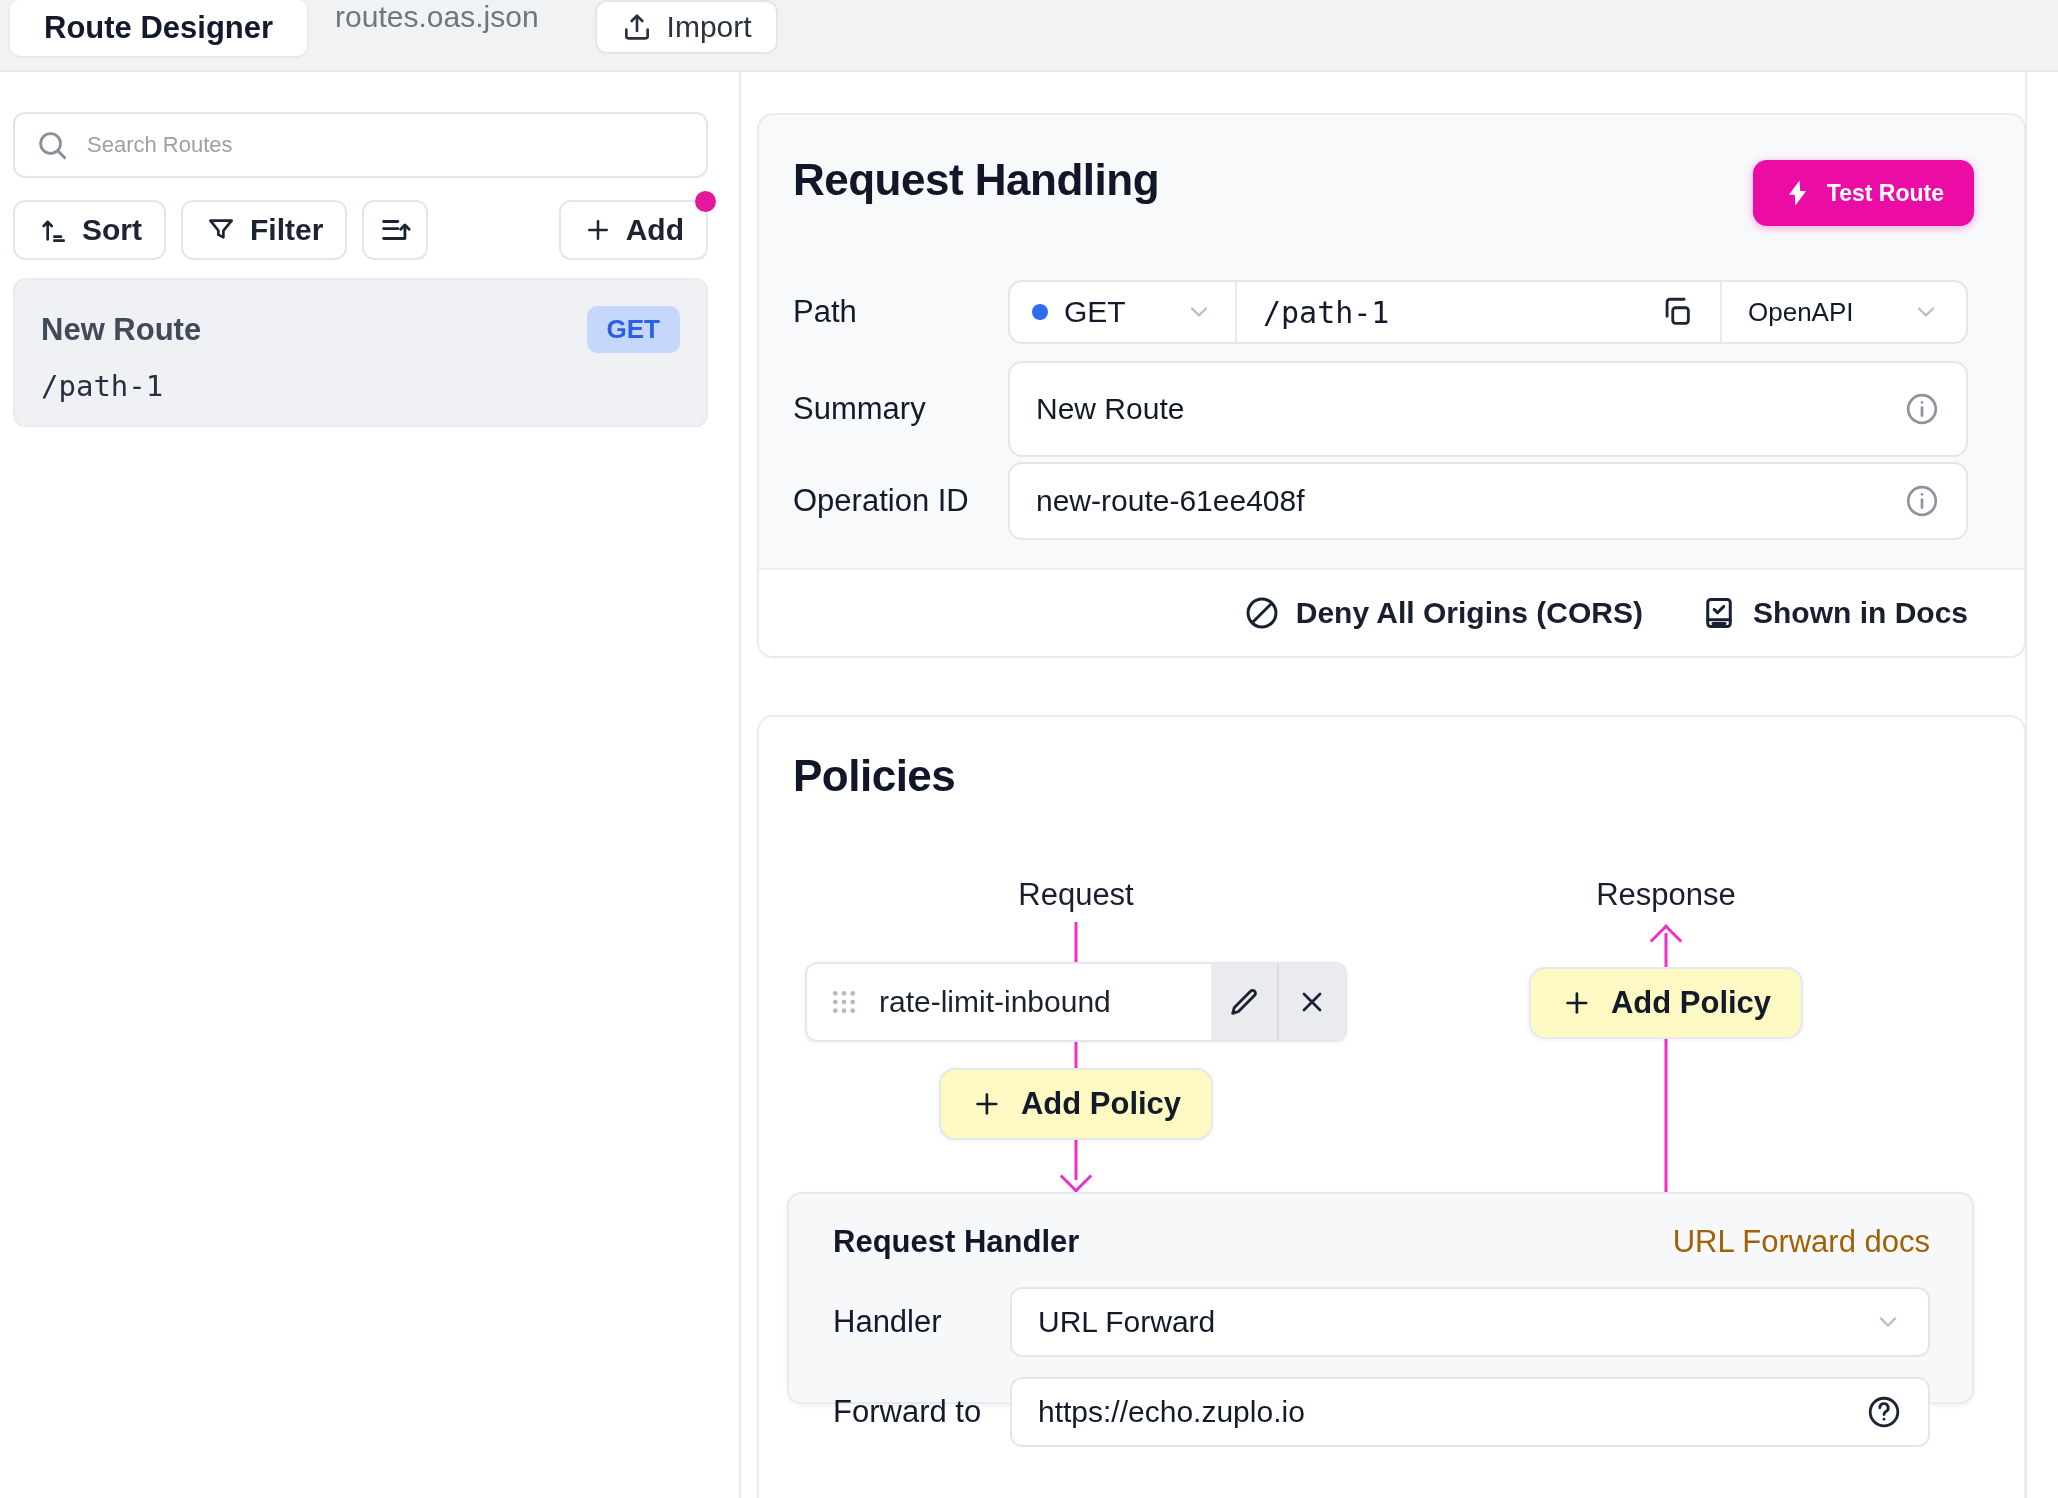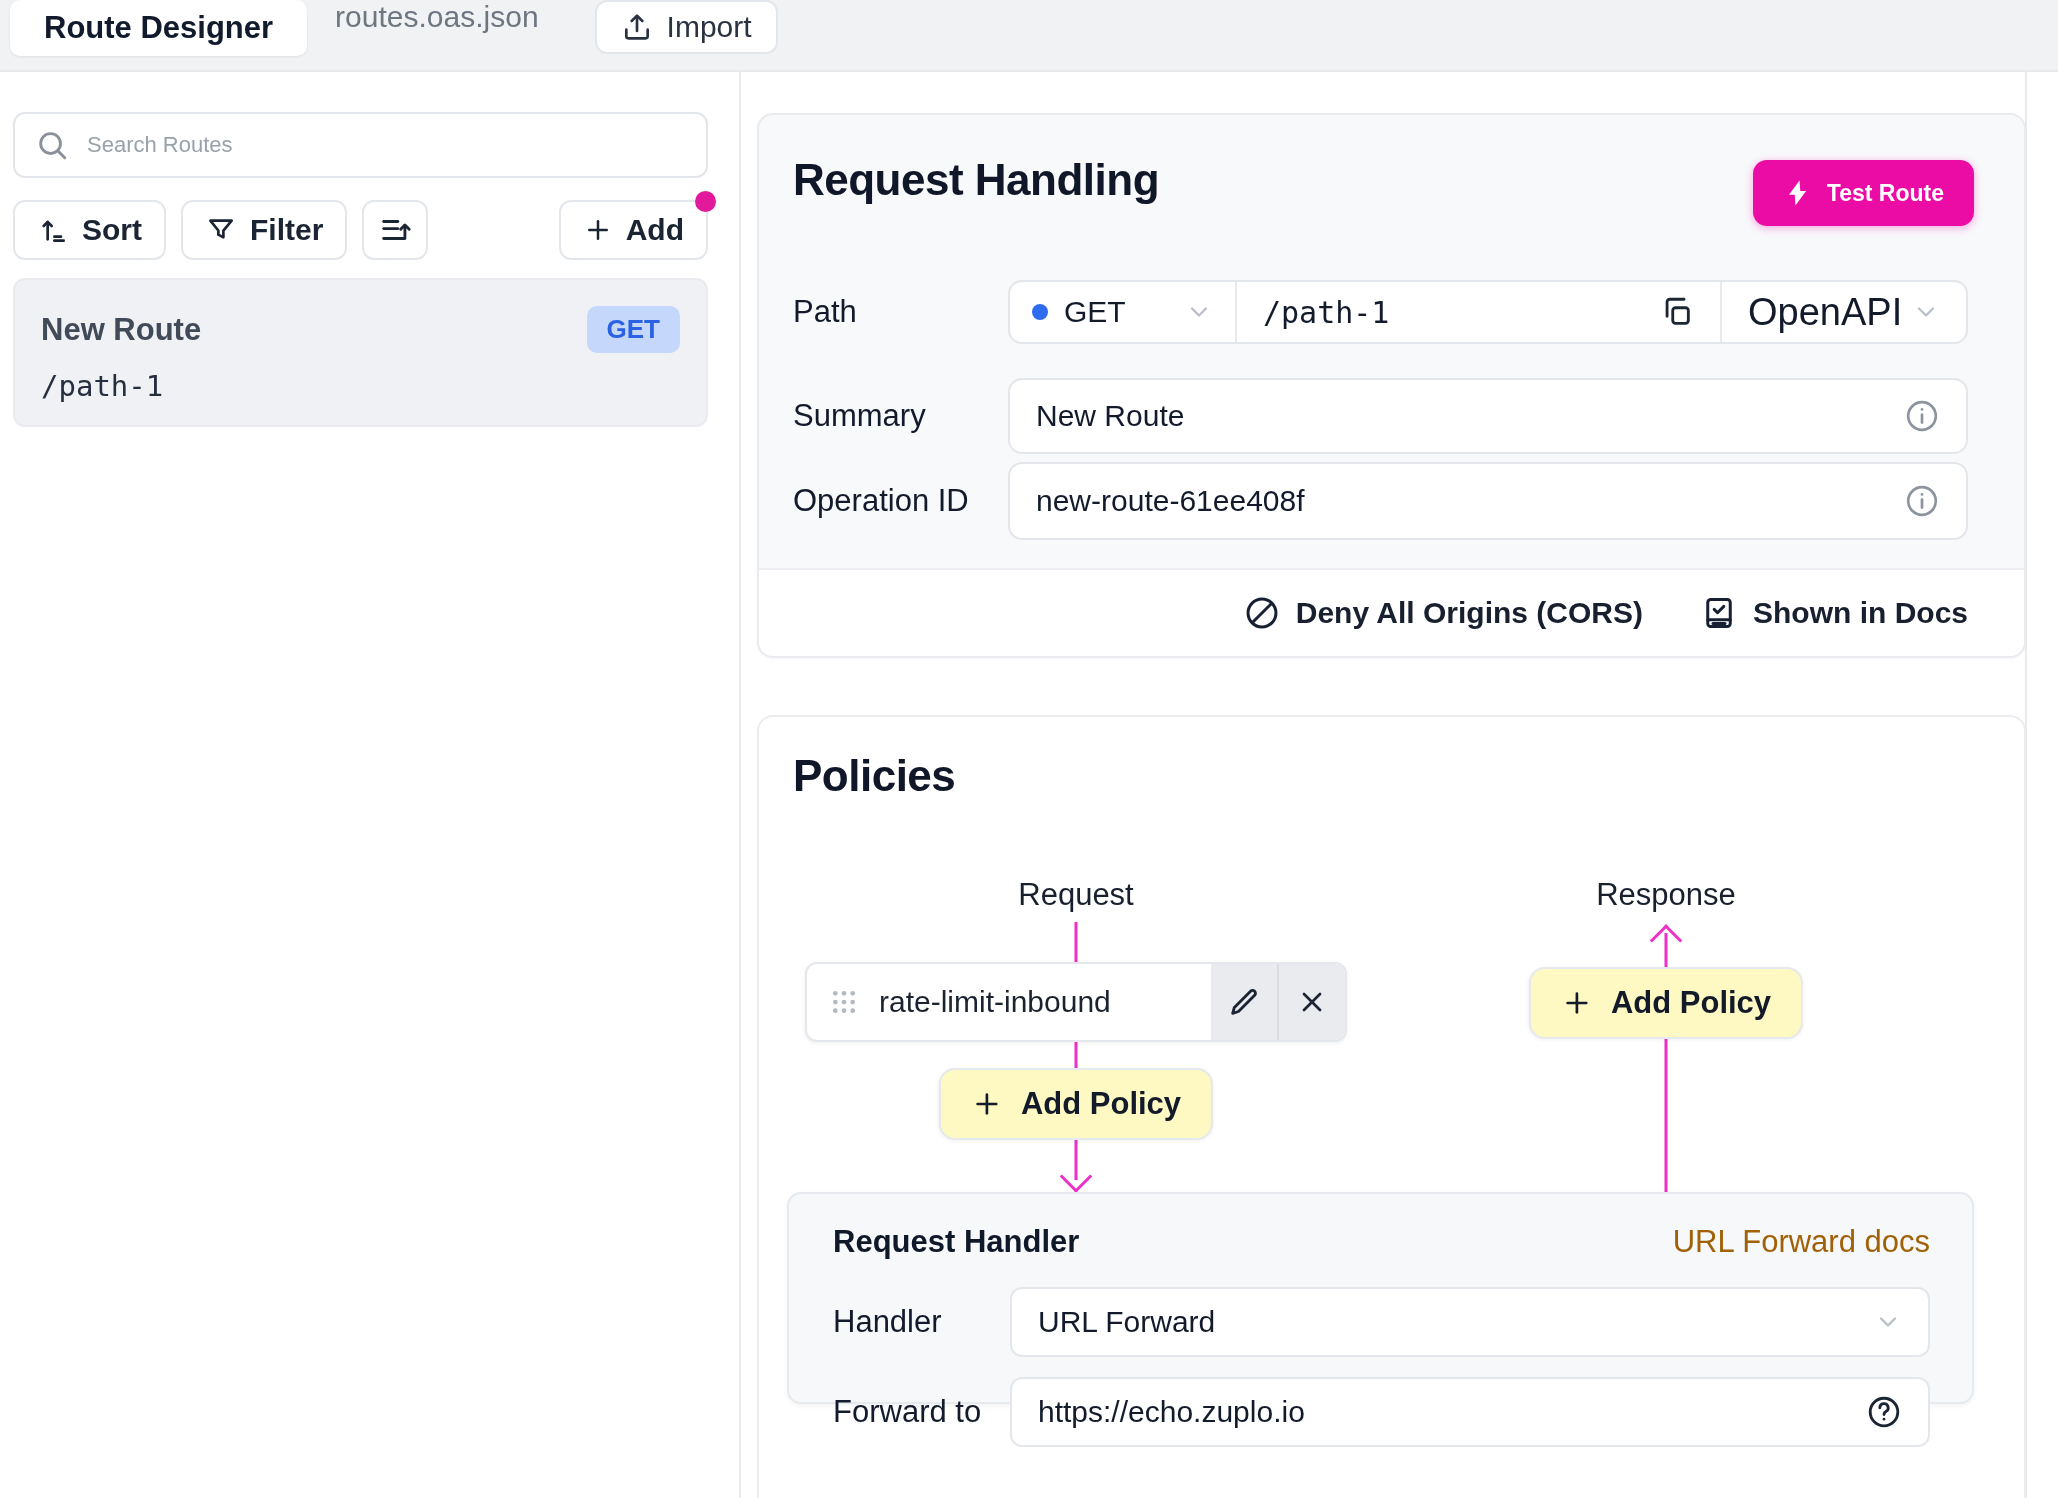--- a/index.html
+++ b/index.html
@@ -42,34 +42,34 @@
   
   .card1{position:absolute;left:757px;top:113px;width:1269px;height:545px;background:#f8f9fb;
          border:2px solid #e9ebef;border-radius:16px;box-sizing:border-box;box-shadow:0 1px 3px rgba(16,24,40,.04)}
   .rh-title{position:absolute;left:34px;top:40px;font-size:44px;font-weight:700;color:#0f1728;letter-spacing:-.5px}
   .test-btn{position:absolute;right:50px;top:45px;height:66px;background:#eb0ca6;border:none;border-radius:14px;color:#fff;
             display:flex;align-items:center;gap:14px;padding:0 30px;font-size:23px;font-weight:700;cursor:pointer;
             box-shadow:0 2px 8px rgba(235,12,166,.35)}
   .frow{position:absolute;left:34px;right:56px;display:flex;align-items:center}
   .flabel{width:215px;font-size:31px;font-weight:500;color:#121a2b;flex:none}
   .row-path{top:165px;height:64px}
-  .row-summary{top:263px;height:76px}
+  .row-summary{top:246px;height:96px}
   .row-opid{top:347px;height:78px}
   .path-control{flex:1;height:100%;background:#fff;border:2px solid #e3e6ea;border-radius:14px;display:flex;
                 align-items:stretch;overflow:hidden;box-sizing:border-box}
   .seg-method{width:227px;display:flex;align-items:center;gap:16px;padding:0 22px;border-right:2px solid #e8eaee;
               box-sizing:border-box;cursor:pointer}
   .get-dot{width:16px;height:16px;border-radius:50%;background:#2f6bef;flex:none}
   .seg-method .mtext{font-size:30px;color:#121a2b}
   .seg-method .chev{margin-left:auto}
   .seg-path{flex:1;display:flex;align-items:center;padding:0 26px;border-right:2px solid #e8eaee;
             font-family:"DejaVu Sans Mono",monospace;font-size:30px;color:#121a2b}
   .copy-btn{margin-left:auto;cursor:pointer;display:flex;align-items:center}
   .seg-spec{width:244px;display:flex;align-items:center;justify-content:space-between;padding:0 26px;
-            box-sizing:border-box;font-size:38px;color:#121a2b;cursor:pointer}
+            box-sizing:border-box;font-size:26px;color:#121a2b;cursor:pointer}
   .text-input{flex:1;height:100%;background:#fff;border:2px solid #e3e6ea;border-radius:14px;display:flex;
               align-items:center;justify-content:space-between;padding:0 26px;font-size:30px;color:#121a2b;box-sizing:border-box}
   .card1-footer{position:absolute;left:0;right:0;bottom:0;height:86px;background:#fff;border-top:2px solid #eceef1;
                 border-radius:0 0 14px 14px;display:flex;align-items:center;justify-content:flex-end;gap:58px;padding:0 56px}
   .foot-item{display:flex;align-items:center;gap:16px;font-size:30px;font-weight:600;color:#18202f;cursor:pointer}
 
   
   .card2{position:absolute;left:757px;top:715px;width:1269px;height:810px;background:#fff;
          border:2px solid #eaecf0;border-radius:16px;box-sizing:border-box}
   .pol-title{position:absolute;left:34px;top:34px;font-size:44px;font-weight:700;color:#0f1728;letter-spacing:-.5px}

